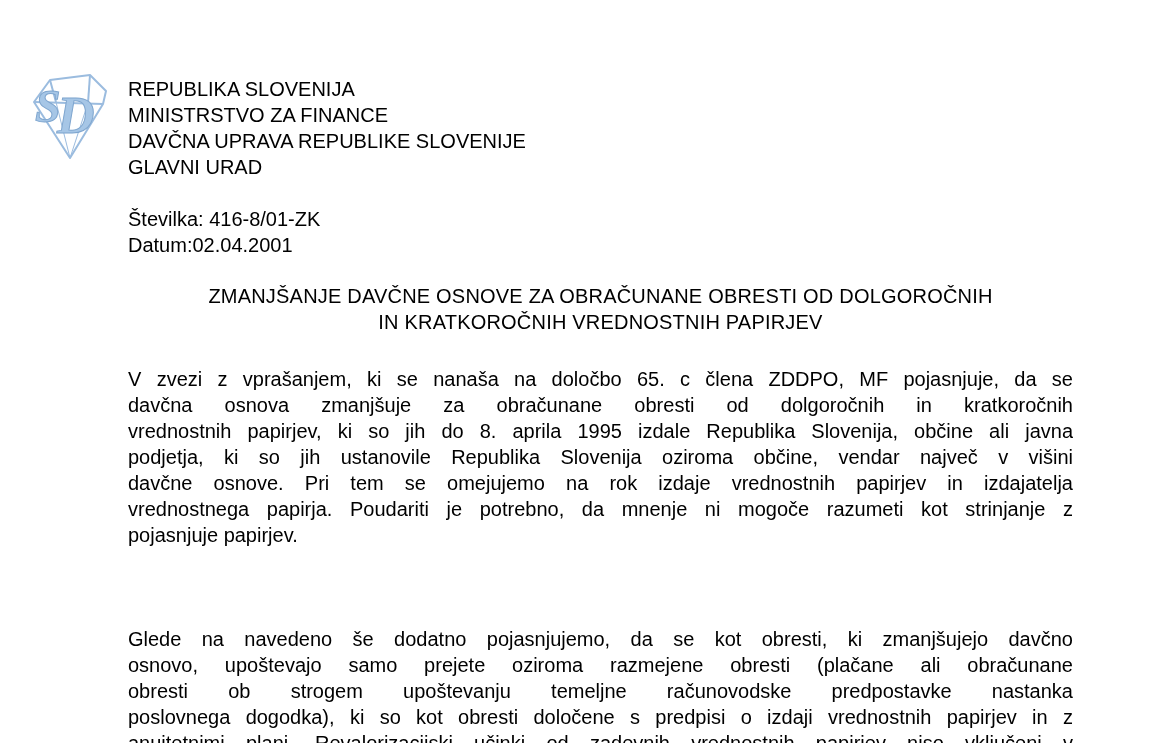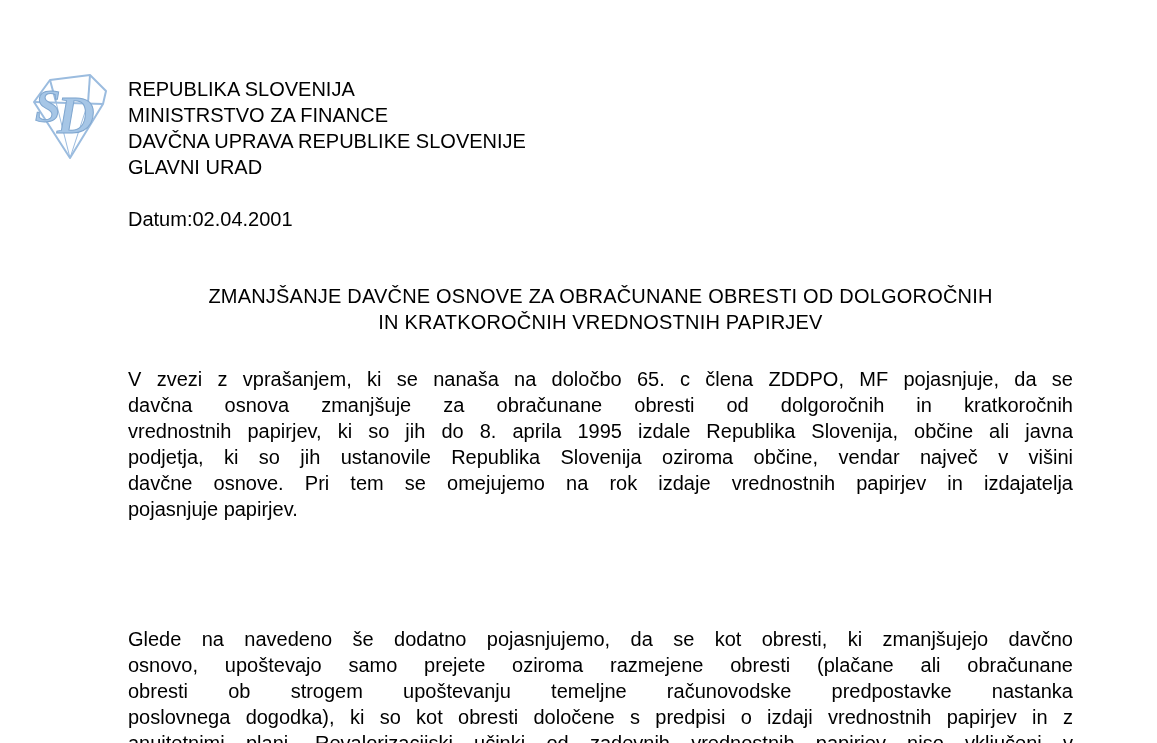--- a/index.html
+++ b/index.html
@@ -95,34 +95,36 @@
   </div>
 
   <div class="header-block">
     <div>REPUBLIKA SLOVENIJA</div>
     <div>MINISTRSTVO ZA FINANCE</div>
     <div>DAVČNA UPRAVA REPUBLIKE SLOVENIJE</div>
     <div>GLAVNI URAD</div>
   </div>
 
   <div class="meta-block">
+    <div>Številka: 416-8/01-ZK</div>
     <div>Datum:02.04.2001</div>
   </div>
 
   <div class="title-block">
     <div>ZMANJŠANJE DAVČNE OSNOVE ZA OBRAČUNANE OBRESTI OD DOLGOROČNIH</div>
     <div>IN KRATKOROČNIH VREDNOSTNIH PAPIRJEV</div>
   </div>
 
   <div class="para" id="para1">
     <div class="jline">V zvezi z vprašanjem, ki se nanaša na določbo 65. c člena ZDDPO, MF pojasnjuje, da se</div>
     <div class="jline">davčna osnova zmanjšuje za obračunane obresti od dolgoročnih in kratkoročnih</div>
     <div class="jline">vrednostnih papirjev, ki so jih do 8. aprila 1995 izdale Republika Slovenija, občine ali javna</div>
     <div class="jline">podjetja, ki so jih ustanovile Republika Slovenija oziroma občine, vendar največ v višini</div>
     <div class="jline">davčne osnove. Pri tem se omejujemo na rok izdaje vrednostnih papirjev in izdajatelja</div>
+    <div class="jline">vrednostnega papirja. Poudariti je potrebno, da mnenje ni mogoče razumeti kot strinjanje z</div>
     <div class="lline">pojasnjuje papirjev.</div>
   </div>
 
   <div class="para" id="para2">
     <div class="jline">Glede na navedeno še dodatno pojasnjujemo, da se kot obresti, ki zmanjšujejo davčno</div>
     <div class="jline">osnovo, upoštevajo samo prejete oziroma razmejene obresti (plačane ali obračunane</div>
     <div class="jline">obresti ob strogem upoštevanju temeljne računovodske predpostavke nastanka</div>
     <div class="jline">poslovnega dogodka), ki so kot obresti določene s predpisi o izdaji vrednostnih papirjev in z</div>
     <div class="jline">anuitetnimi plani. Revalorizacijski učinki od zadevnih vrednostnih papirjev niso vključeni v</div>
   </div>

